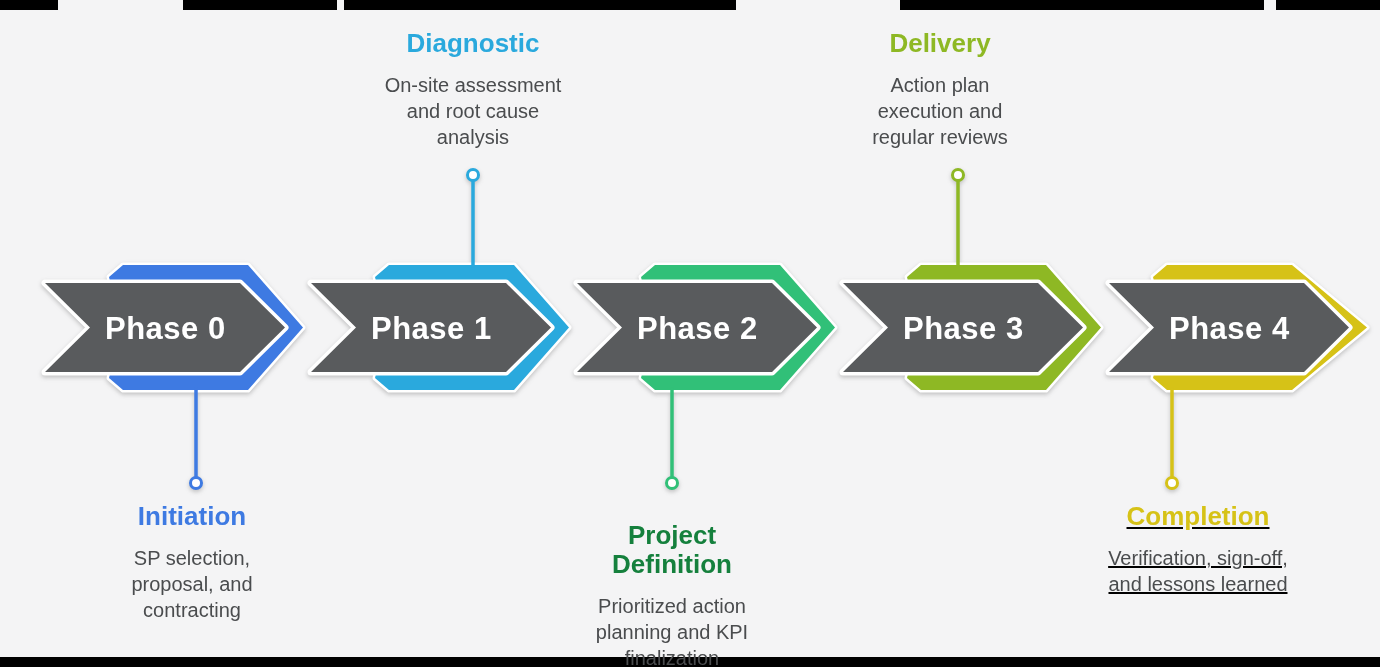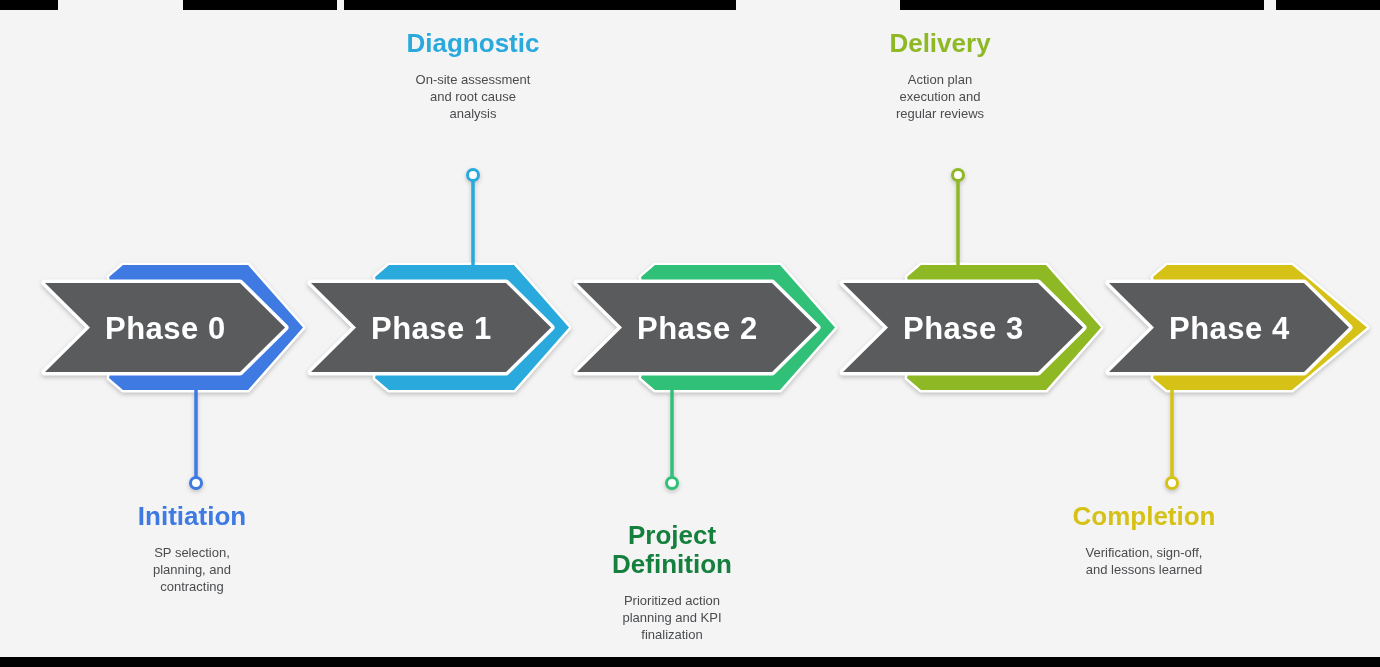--- a/index.html
+++ b/index.html
@@ -19,21 +19,21 @@
   .phase-label { font-size:31px; font-weight:bold; letter-spacing:0.5px; }
   .conn   { stroke-width:3.5; stroke-linecap:round; }
   .dot    { fill:#ffffff; stroke-width:3; }
 
   .callout { position:absolute; transform:translateX(-50%); text-align:center; width:260px; }
   .callout .title {
     font-size:26px; font-weight:bold; line-height:1.12;
     white-space:pre-line; margin:0 0 14px 0;
   }
   .callout .body {
-    font-size:13px; line-height:1.3; color:#4a4c4e;
+    font-size:20px; line-height:1.3; color:#4a4c4e;
     white-space:pre-line; margin:0;text-align:center;
   }
 </style>
 </head>
 <body>
 
 <div class="stage">
 
   <div class="bar" style="top: 0px; left: 0px; width: 58px; background-color: rgb(0, 0, 0);"></div>
   <div class="bar" style="top: 0px; left: 183px; width: 154px; background-color: rgb(0, 0, 0);"></div>
@@ -96,31 +96,31 @@
   <div class="callout" style="left:940px; top:29px;">
     <div class="title" style="color: rgb(142, 184, 36);">Delivery</div>
     <div class="body">Action plan
 execution and
 regular reviews</div>
   </div>
 
   <div class="callout" style="left:192px; top:502px;">
     <div class="title" style="color: rgb(62, 122, 226);">Initiation</div>
     <div class="body">SP selection,
-planning, and
+proposal, and
 contracting</div>
   </div>
 
   <div class="callout" style="left:672px; top:502px;">
     <div class="title" style="color: #15803d; margin-top: 19px;">Project
 Definition</div>
     <div class="body">Prioritized action
 planning and KPI
 finalization</div>
   </div>
 
-  <div class="callout" style="left:1144px; top:502px;">
+  <div class="callout" style="left:1198px; top:502px;text-decoration:underline;">
     <div class="title" style="color: rgb(214, 194, 23);">Completion</div>
     <div class="body">Verification, sign-off,
 and lessons learned</div>
   </div>
 
 </div>
 
 </body></html>

